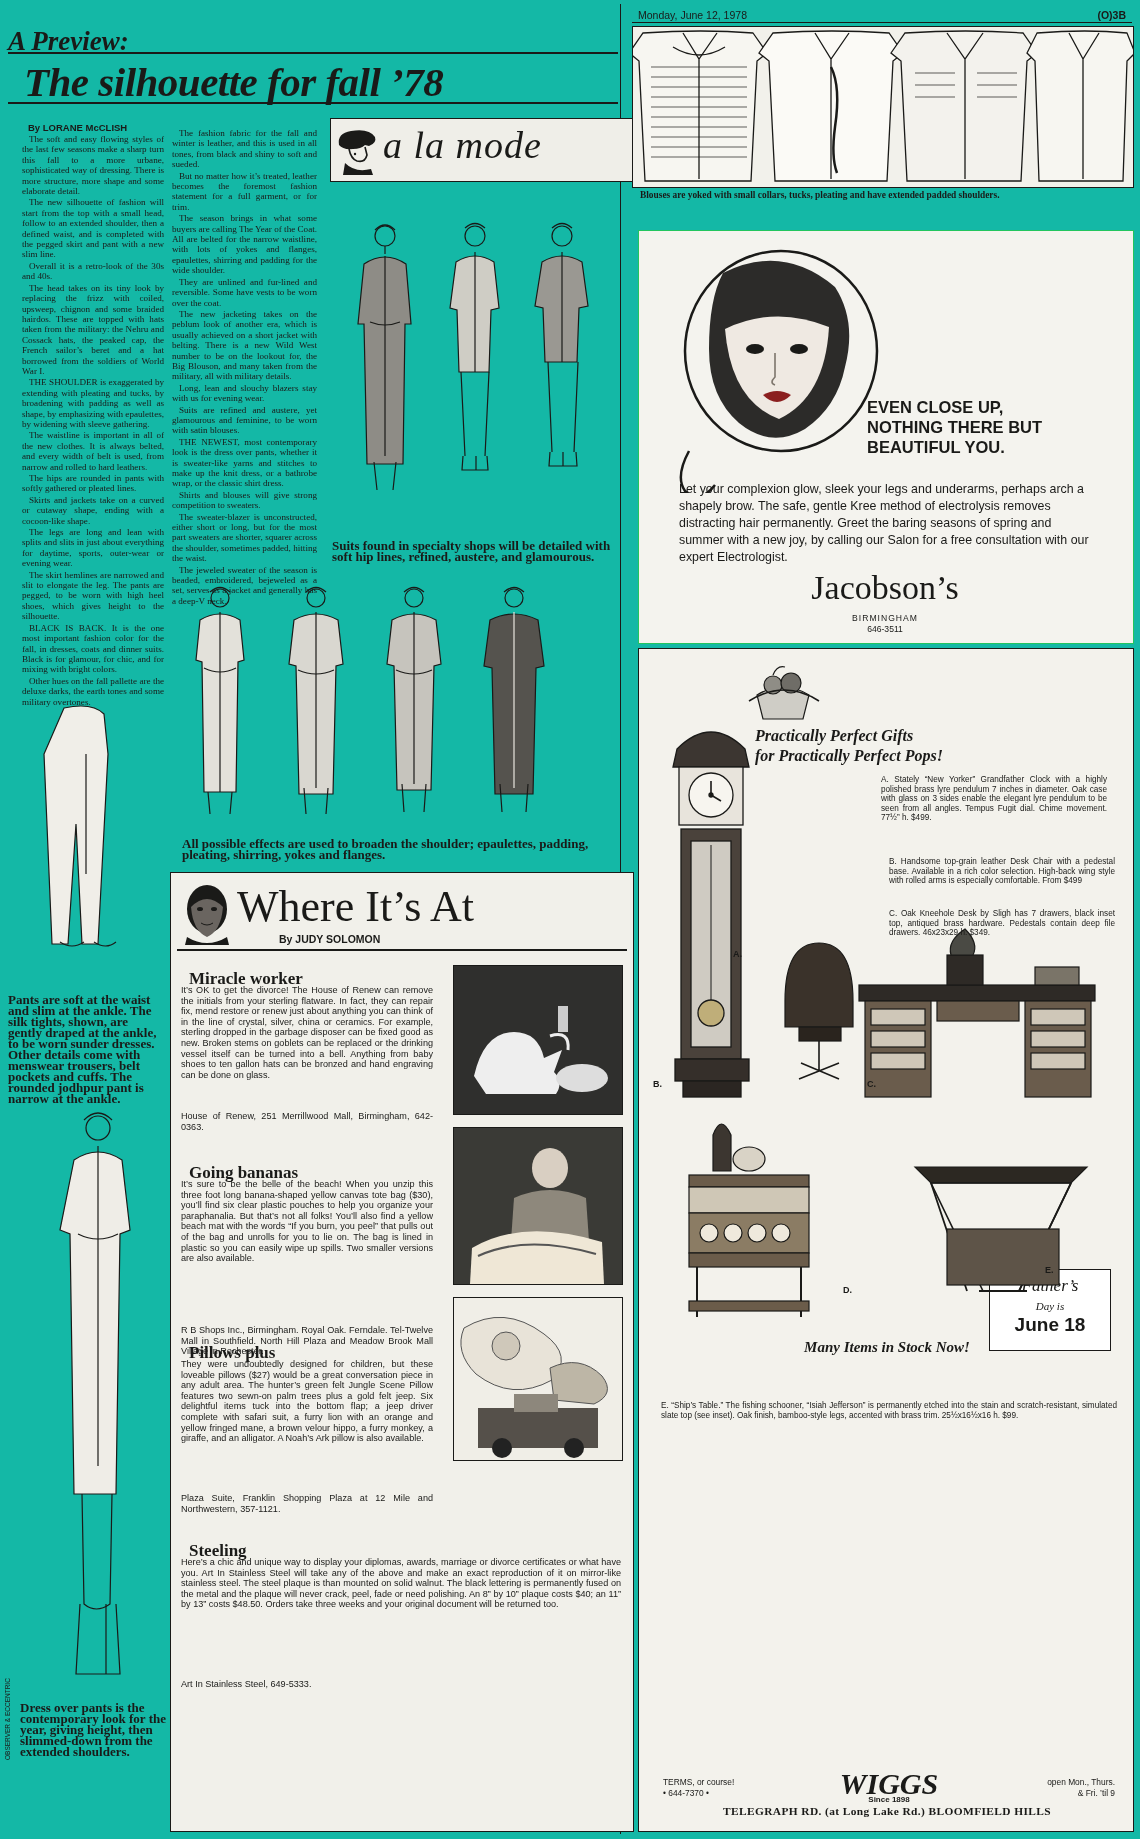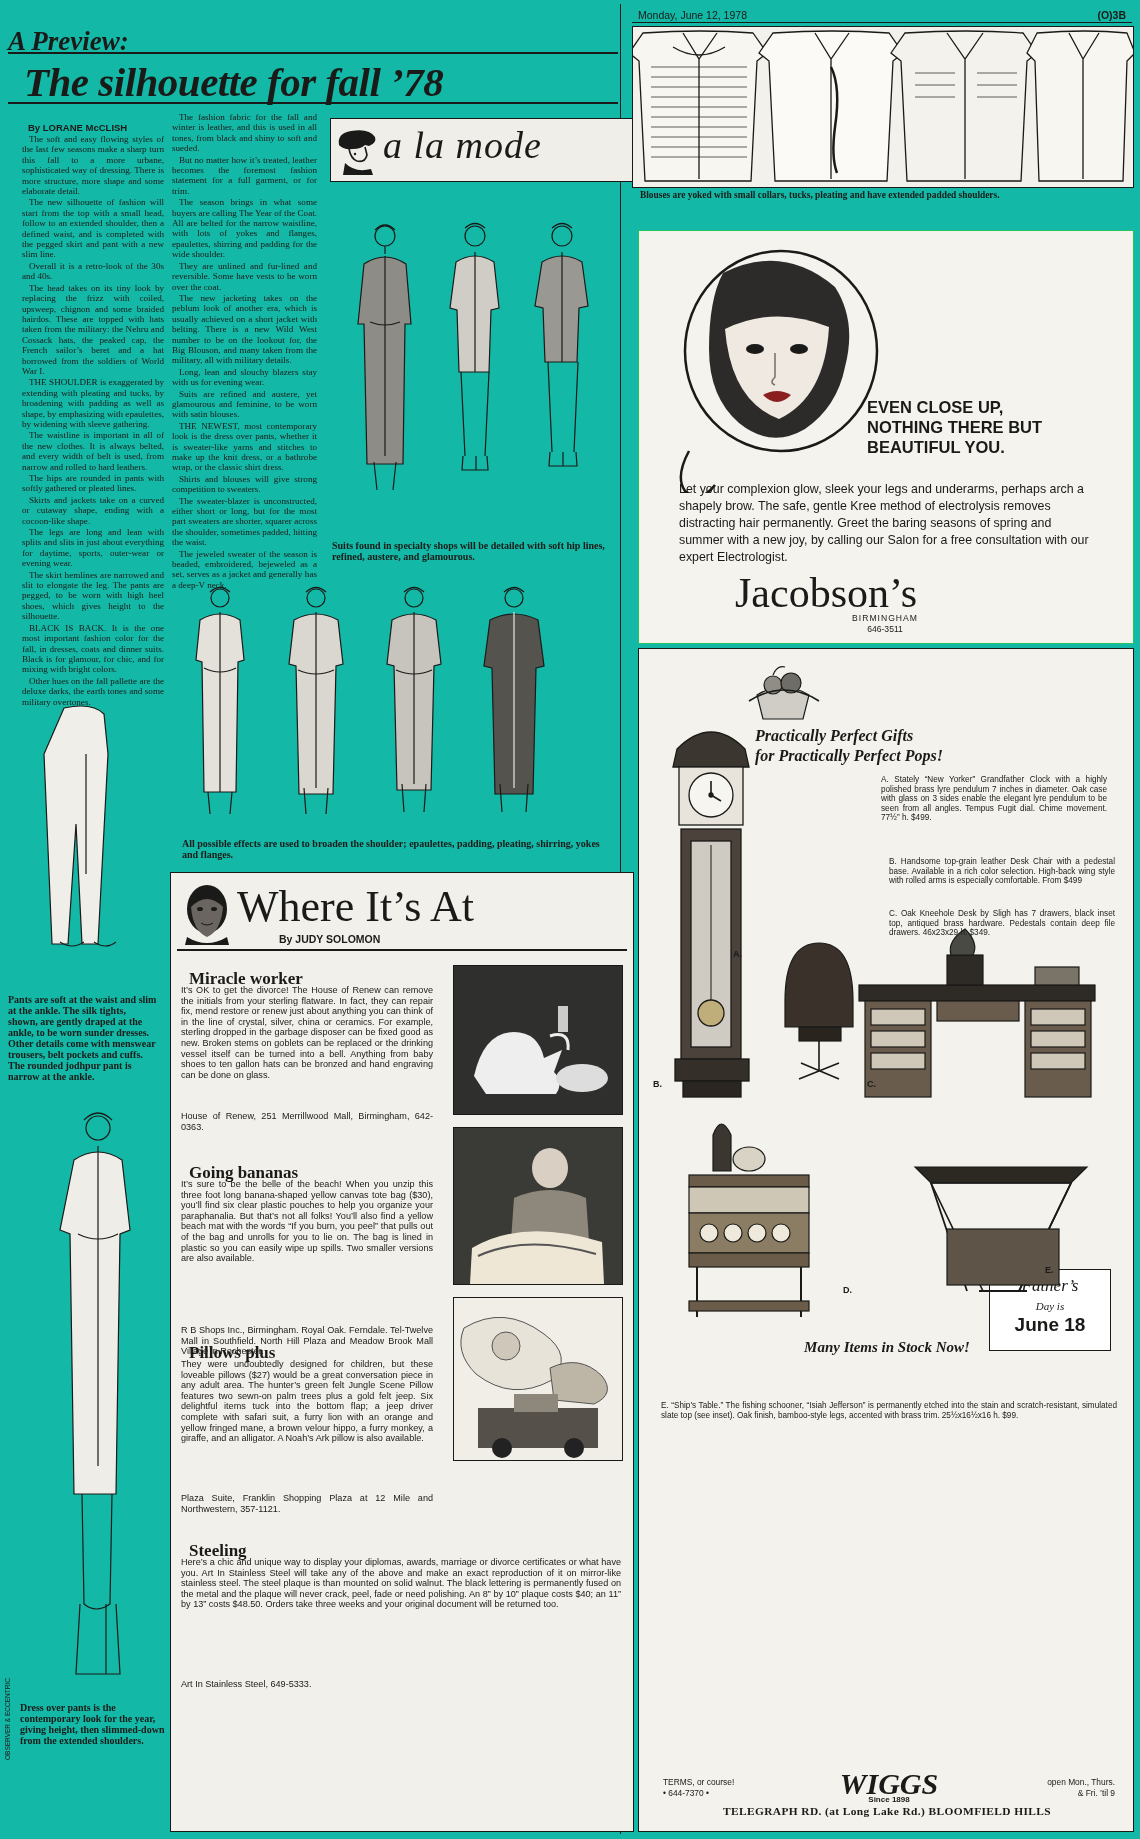--- a/index.html
+++ b/index.html
@@ -12,38 +12,38 @@
   
   .preview{position:absolute;left:8px;top:26px;font-family:"Liberation Serif",serif;font-weight:bold;font-size:27px;font-style:italic;}
   .bigtitle{position:absolute;left:24px;top:58px;font-size:41px;font-style:italic;font-weight:bold;letter-spacing:-.5px;}
   .rule1{left:8px;top:52px;width:610px;height:2px;}
   .rule2{left:8px;top:102px;width:610px;height:2px;}
 
   .byline{position:absolute;left:28px;top:122px;font-size:9.5px;font-weight:bold;font-family:"Liberation Sans",sans-serif;}
   .col{position:absolute;font-size:9.1px;line-height:10.4px;text-align:justify;}
   .col p{margin:0 0 1px 0;text-indent:7px;}
   #c1{left:22px;top:134px;width:142px;}
-  #c2{left:172px;top:112px;width:145px;}
+  #c2{left:172px;top:128px;width:145px;}
 
   .alamode{position:absolute;left:330px;top:118px;width:290px;height:62px;border:1px solid #1a1a18;background:#efeee8;overflow:hidden;padding-left:48px;}
   .alamode .script{position:absolute;left:52px;top:4px;font-size:38px;font-style:italic;font-family:"Liberation Serif",serif;letter-spacing:1px;}
   .alamode .hat{position:absolute;left:4px;top:6px;width:44px;height:50px;}
 
   .figs{position:absolute;border:0;}
-  .capt{position:absolute;font-size:10px;font-weight:bold;line-height:11px;}
+  .capt{position:absolute;font-size:13px;font-weight:bold;line-height:11px;}
 
   
   .blousebox{position:absolute;left:632px;top:26px;width:500px;height:160px;border:1px solid #1a1a18;background:#f2f1eb;overflow:hidden;}
   .blousecap{position:absolute;left:640px;top:190px;width:492px;font-size:9.4px;font-weight:bold;line-height:11px;}
 
   
   .jacob{position:absolute;left:638px;top:230px;width:494px;height:412px;border:1px solid #22c55e;background:#f4f3ee;overflow:hidden;}
   .jacob .head{position:absolute;left:228px;top:166px;width:250px;font-family:"Liberation Sans",sans-serif;font-weight:bold;font-size:16.5px;line-height:20px;}
   .jacob .body{position:absolute;left:40px;top:250px;width:420px;font-family:"Liberation Sans",sans-serif;font-size:12.4px;line-height:17px;}
-  .jacob .logo{position:absolute;left:96px;top:338px;width:300px;text-align:left;font-size:42px;font-family:"Liberation Serif",serif;}
+  .jacob .logo{position:absolute;left:96px;top:338px;width:300px;text-align:center;font-size:34px;font-family:"Liberation Serif",serif;}
   .jacob .city{position:absolute;left:96px;top:382px;width:300px;text-align:center;font-family:"Liberation Sans",sans-serif;font-size:8.6px;letter-spacing:1px;}
   .jacob .phone{position:absolute;left:96px;top:393px;width:300px;text-align:center;font-family:"Liberation Sans",sans-serif;font-size:8.6px;}
 
   
   .wiggs{position:absolute;left:638px;top:648px;width:494px;height:1182px;border:1px solid #1a1a18;background:#f3f2ec;overflow:hidden;}
   .wiggs .t1{position:absolute;left:116px;top:78px;width:330px;font-family:"Liberation Serif",serif;font-style:italic;font-weight:bold;font-size:16px;}
   .wiggs .t2{position:absolute;left:116px;top:98px;width:330px;font-family:"Liberation Serif",serif;font-style:italic;font-weight:bold;font-size:16px;}
   .wiggs .para{position:absolute;font-family:"Liberation Sans",sans-serif;font-size:8.2px;line-height:9.6px;text-align:justify;}
   .wiggs .stock{position:absolute;left:20px;top:690px;width:456px;text-align:center;font-family:"Liberation Serif",serif;font-style:italic;font-weight:bold;font-size:15px;}
   .wiggs .terms{position:absolute;left:24px;top:1128px;font-family:"Liberation Sans",sans-serif;font-size:8.4px;line-height:11px;}

